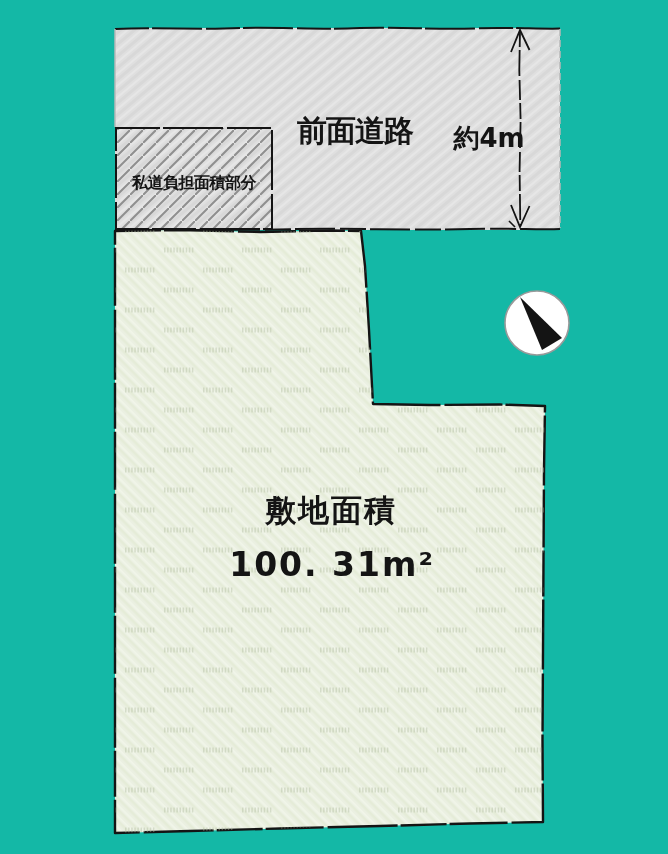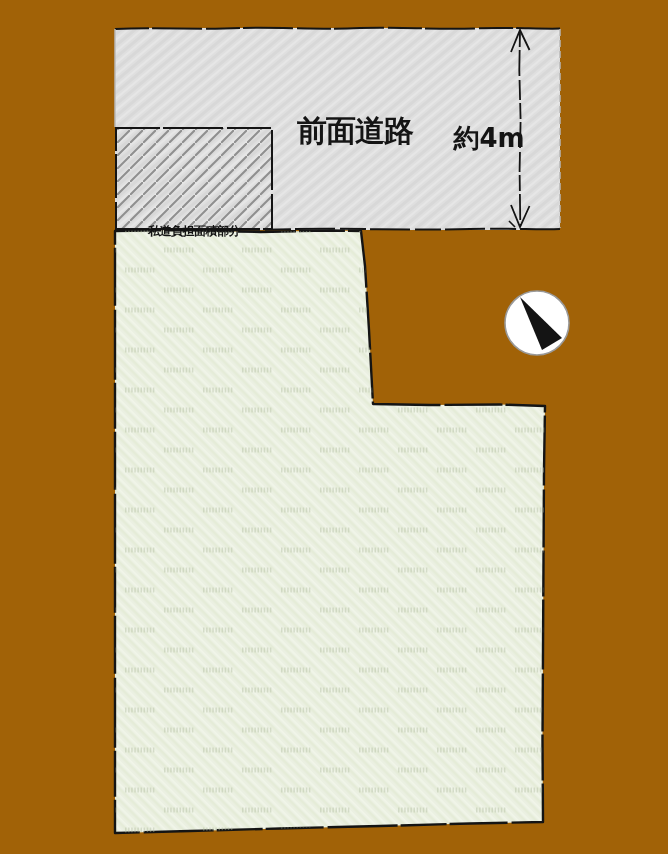--- a/index.html
+++ b/index.html
@@ -1,35 +1,35 @@
 <!DOCTYPE html>
 <html><head>
 <meta charset="utf-8">
 <style>
   html, body { margin: 0; padding: 0; background: #ffffff; }
   .stage {
     position: relative;
     width: 668px;
     height: 854px;
-    background: #a16207;
+    background: #14b8a6;
     font-family: "DejaVu Sans", sans-serif;
     overflow: hidden;
   }
   .stage svg { position: absolute; left: 0; top: 0; }
   .lbl {
     position: absolute;
     transform: translate(-50%, -50%);
     color: #141414;
     white-space: nowrap;
     line-height: 1;
     user-select: none;
   }
   .lbl-road       { font-size: 30px; font-weight: 600; letter-spacing: -1px; }
   .lbl-dim        { font-size: 26px; font-weight: 700; }
-  .lbl-private    { font-size: 12px; font-weight: 600; letter-spacing: -0.5px; margin-top: 48px; }
+  .lbl-private    { font-size: 16px; font-weight: 600; letter-spacing: -0.5px; }
   .lbl-site-title { font-size: 31px; font-weight: 700; letter-spacing: 2px; }
   .lbl-area       { font-size: 33px; font-weight: 600; letter-spacing: 2px; }
 </style>
 </head>
 <body>
 
 <div class="stage">
 
   <svg width="668" height="854" viewBox="0 0 668 854">
     <defs>
@@ -95,16 +95,18 @@
       <polygon points="520,297 562,338 542,350" fill="#141414"></polygon>
     </g>
   </svg>
 
   <div class="lbl lbl-road" style="left:355px; top:131px;">前面道路</div>
 
   <div class="lbl lbl-dim" style="left:489px; top:138px;">約4m</div>
 
   <div class="lbl lbl-private" style="left:194px; top:183px;">私道負担面積部分</div>
 
+  <div class="lbl lbl-site-title" style="left:331px; top:510px;">敷地面積</div>
 
+  <div class="lbl lbl-area" style="left:332px; top:564px;">100. 31m²</div>
 
 
 </div>
 
 </body></html>

